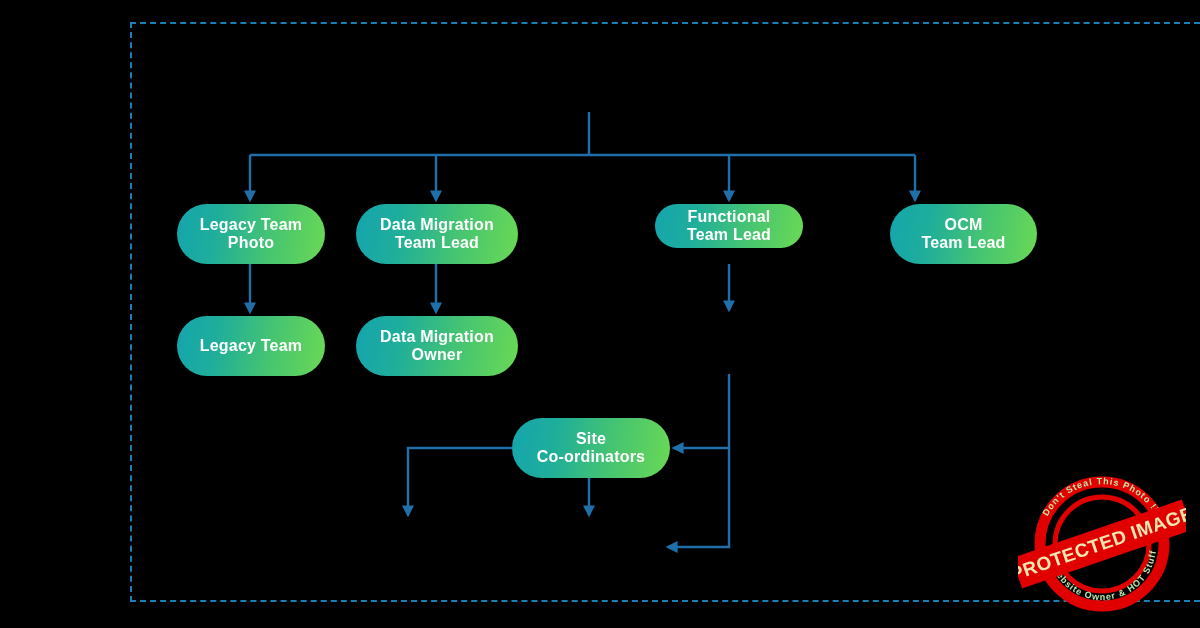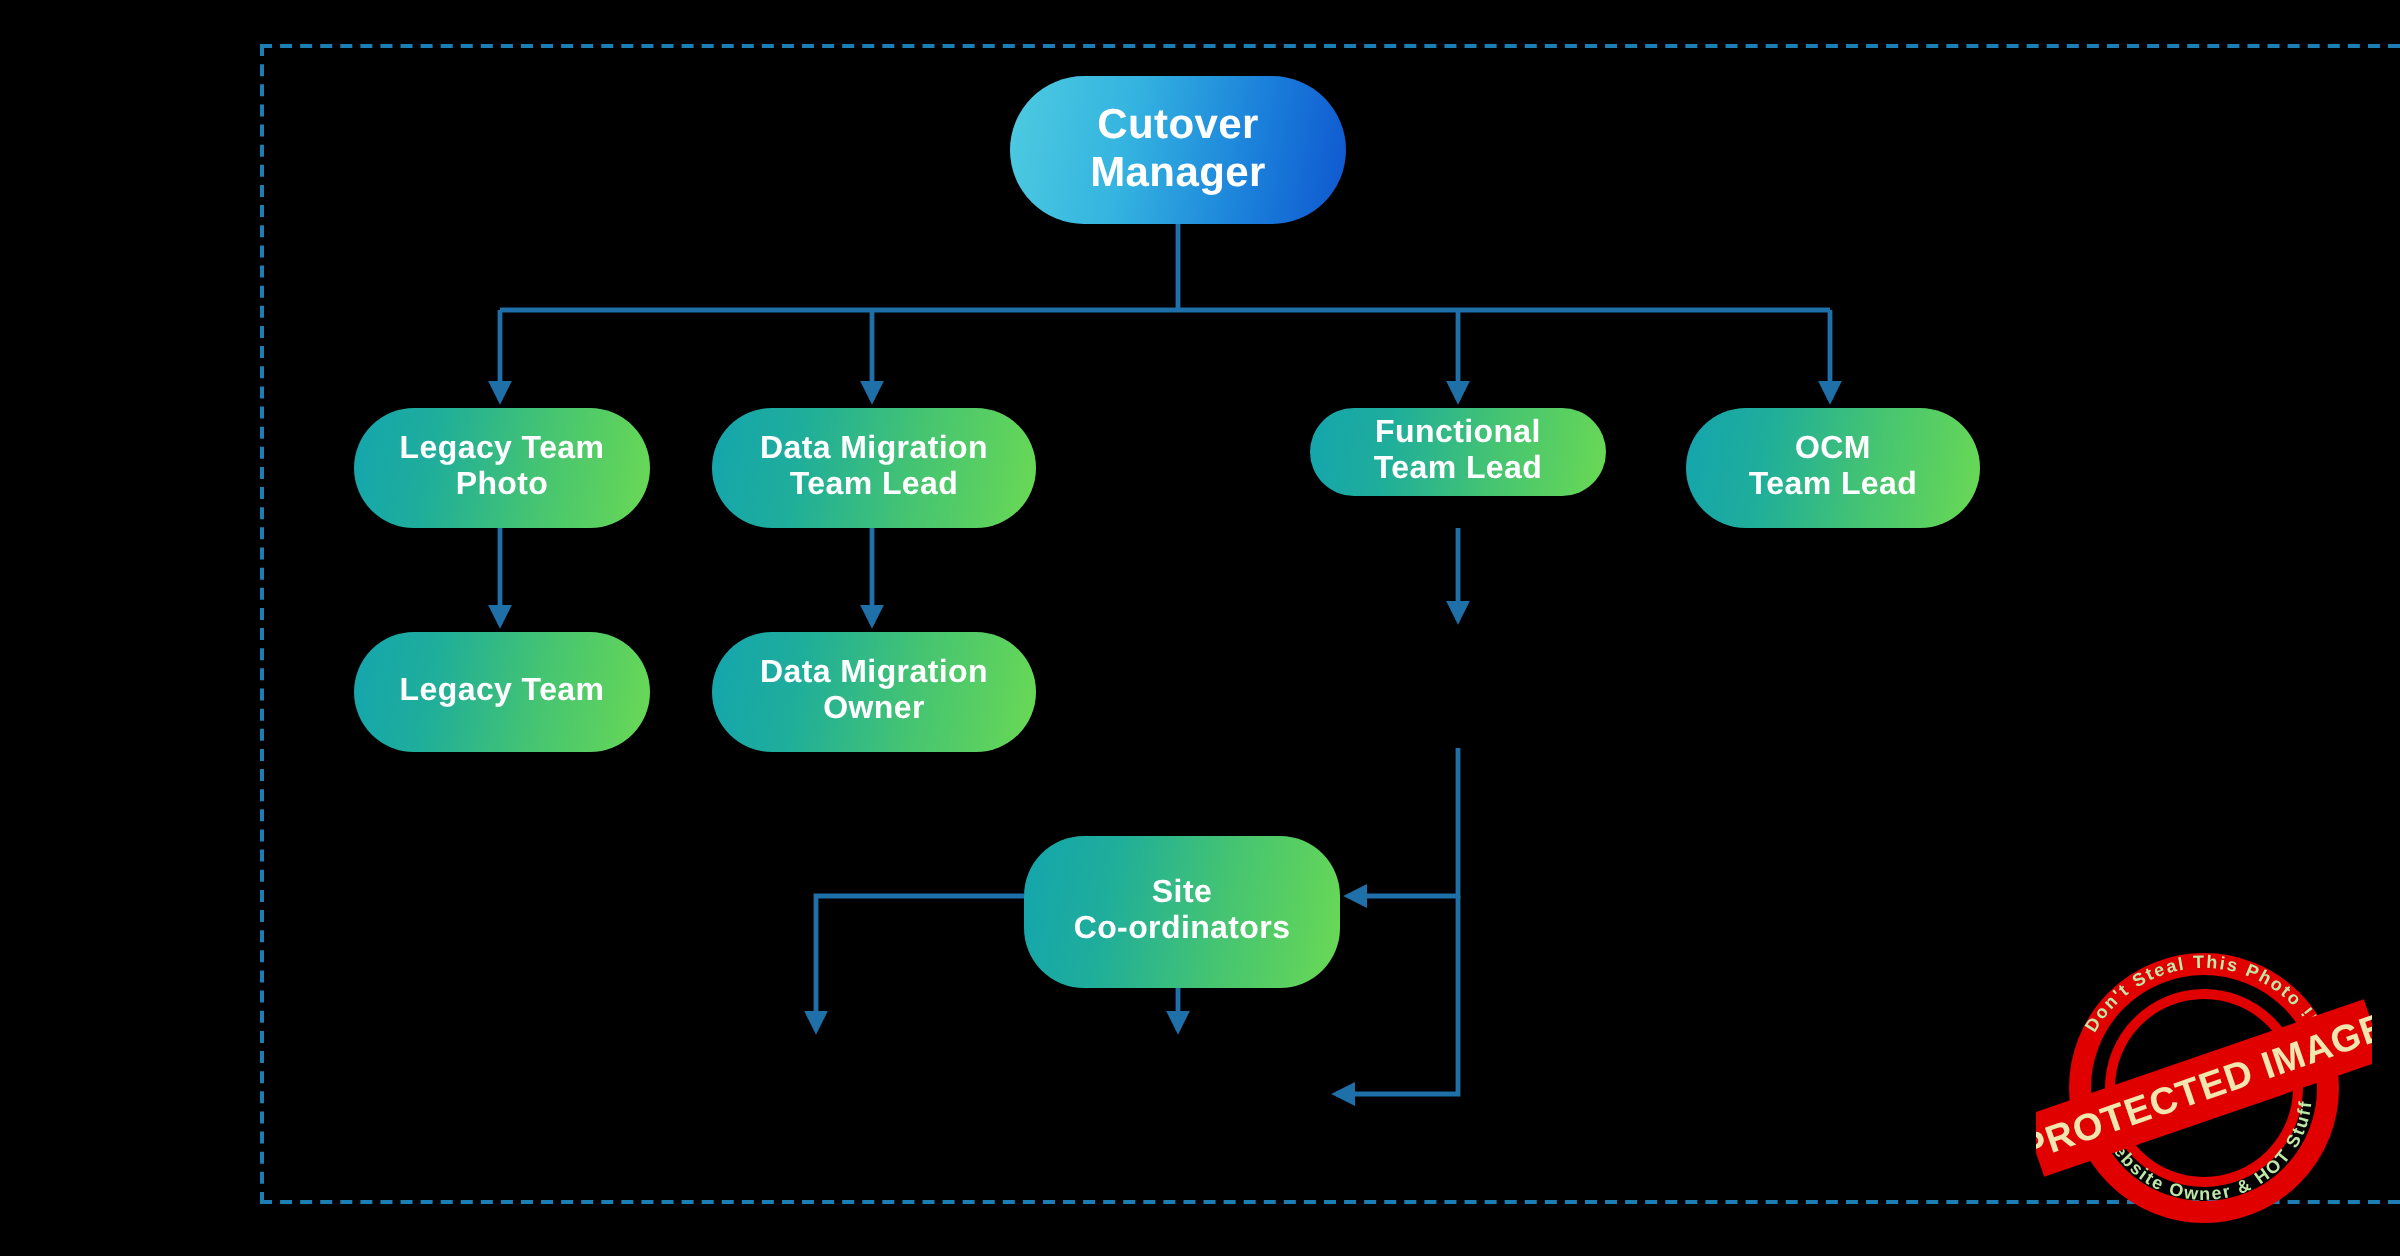--- a/index.html
+++ b/index.html
@@ -78,26 +78,20 @@
       <path d="M 729 374 L 729 448 L 674 448" marker-end="url(#arrow)"></path>
 
       <path d="M 729 448 L 729 547 L 668 547" marker-end="url(#arrow)"></path>
 
       <path d="M 512 448 L 408 448 L 408 515" marker-end="url(#arrow)"></path>
 
       <path d="M 589 478 L 589 515" marker-end="url(#arrow)"></path>
     </g>
   </svg>
 
-  <div class="node g-blue" style="left:505px;top:38px;width:168px;height:74px;border-radius:37px;font-size:21px;">
-    <span>
-      <span>Cutover</span>
-      <span>Manager</span>
-    </span>
-  </div>
 
   <div class="node g-green" style="left:177px;top:204px;width:148px;height:60px;border-radius:30px;font-size:16px;">
     <span>
       <span>Legacy Team</span>
       <span>Photo</span>
     </span>
   </div>
 
   <div class="node g-green" style="left:356px;top:204px;width:162px;height:60px;border-radius:30px;font-size:16px;">
     <span>
@@ -106,42 +100,42 @@
     </span>
   </div>
 
   <div class="node g-green" style="left:655px;top:204px;width:148px;height:44px;border-radius:30px;font-size:16px;">
     <span>
       <span>Functional</span>
       <span>Team Lead</span>
     </span>
   </div>
 
-  <div class="node g-green" style="left:843px;top:204px;width:147px;height:60px;border-radius:30px;font-size:16px;">
+  <div class="node g-green" style="left:890px;top:204px;width:147px;height:60px;border-radius:30px;font-size:16px;">
     <span>
       <span>OCM</span>
       <span>Team Lead</span>
     </span>
   </div>
 
   <div class="node g-green" style="left:177px;top:316px;width:148px;height:60px;border-radius:30px;font-size:16px;">
     <span>
       <span>Legacy Team</span>
     </span>
   </div>
 
   <div class="node g-green" style="left:356px;top:316px;width:162px;height:60px;border-radius:30px;font-size:16px;">
     <span>
       <span>Data Migration</span>
       <span>Owner</span>
     </span>
   </div>
 
 
-  <div class="node g-green" style="left:512px;top:418px;width:158px;height:76px;border-radius:30px;font-size:16px;">
+  <div class="node g-green" style="left:512px;top:418px;width:158px;height:60px;border-radius:30px;font-size:16px;">
     <span>
       <span>Site</span>
       <span>Co-ordinators</span>
     </span>
   </div>
 
 
 
   <svg id="stamp" viewBox="0 0 168 160">
     <defs>

